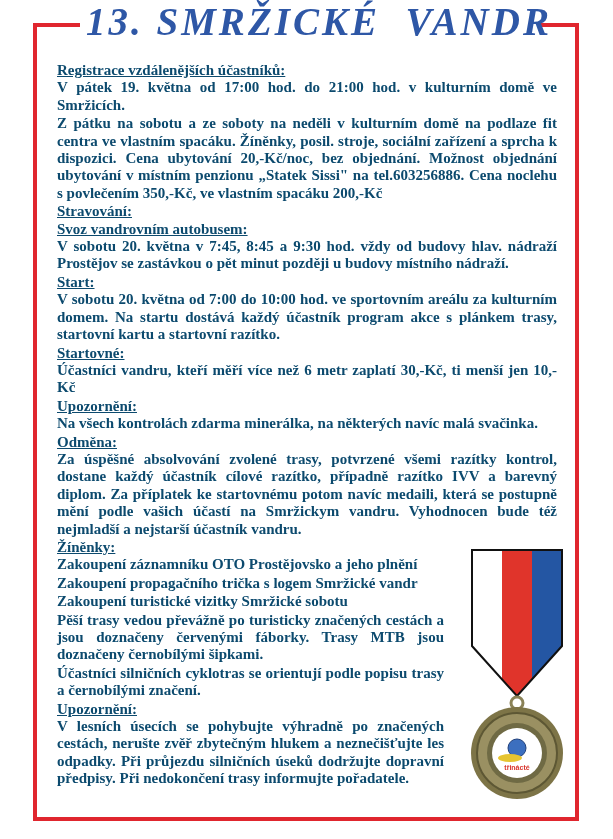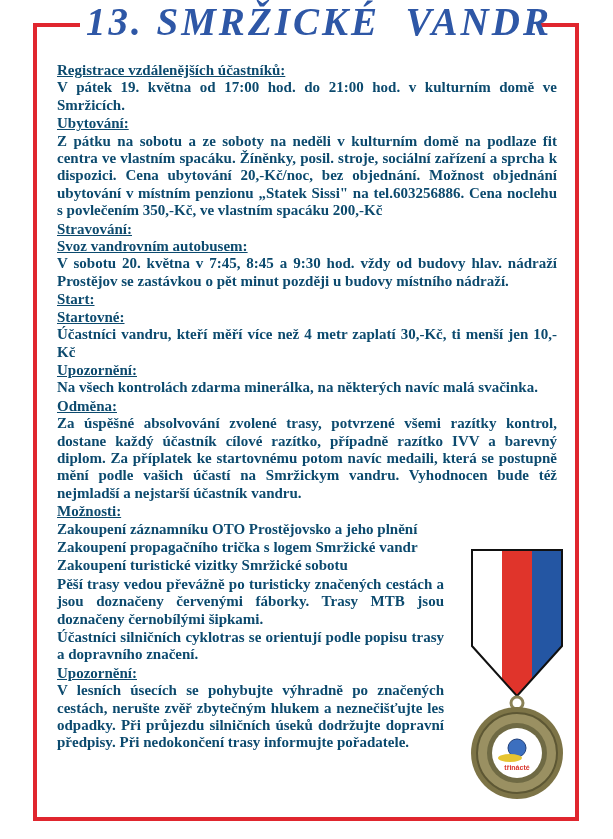--- a/index.html
+++ b/index.html
@@ -19,54 +19,54 @@
 <div class="frame"></div>
 <div class="title-mask"></div>
 <div class="title">13. SMRŽICKÉ  VANDR</div>
 
 <div class="content">
   <div>
     <p class="h">Registrace  vzdálenějších účastníků:</p>
     <p class="p">V pátek 19. května od 17:00 hod. do 21:00 hod. v kulturním domě ve Smržicích.</p>
   </div>
   <div>
-    <p class="h">Ubytování: </p>
     <p class="p">Z pátku na sobotu a ze soboty na neděli v kulturním domě na podlaze fit centra ve vlastním spacáku. Žíněnky, posil. stroje, sociální zařízení a sprcha k dispozici. Cena ubytování 20,-Kč/noc, bez objednání. Možnost objednání ubytování v místním penzionu „Statek Sissi" na tel.603256886. Cena noclehu s povlečením 350,-Kč, ve vlastním spacáku 200,-Kč</p>
   </div>
   <div>
     <p class="h">Stravování: </p>
   </div>
   <div>
     <p class="h">Svoz vandrovním autobusem:</p>
     <p class="p">V sobotu 20. května v 7:45, 8:45 a 9:30 hod. vždy od budovy hlav. nádraží Prostějov se zastávkou o pět minut později u budovy místního nádraží.</p>
   </div>
   <div>
     <p class="h">Start:</p>
+    <p class="p">V sobotu 20. května od 7:00 do 10:00 hod. ve sportovním areálu za kulturním domem. Na startu dostává každý účastník program akce s plánkem trasy, startovní kartu a startovní razítko.</p>
   </div>
   <div>
     <p class="h">Startovné:</p>
-    <p class="p">Účastníci vandru, kteří měří více než 4 metr zaplatí 30,-Kč, ti menší jen 10,-Kč</p>
+    <p class="p">Účastníci vandru, kteří měří více než 6 metr zaplatí 30,-Kč, ti menší jen 10,-Kč</p>
   </div>
   <div>
     <p class="h">Upozornění:</p>
     <p class="p">Na všech kontrolách zdarma minerálka, na některých navíc malá svačinka.</p>
   </div>
   <div>
     <p class="h">Odměna:</p>
     <p class="p">Za úspěšné absolvování zvolené trasy, potvrzené všemi razítky kontrol, dostane každý účastník cílové razítko, případně razítko IVV a barevný diplom. Za příplatek ke startovnému potom navíc medaili, která se postupně mění podle vašich účastí na Smržickym vandru. Vyhodnocen bude též nejmladší a nejstarší účastník vandru.</p>
   </div>
   <div>
-    <p class="h">Možnosti:</p>
+    <p class="h">Žíněnky:</p>
     <p class="p">Zakoupení záznamníku OTO Prostějovsko a jeho plnění</p>
     <p class="p">Zakoupení propagačního trička s logem Smržické vandr</p>
     <p class="p">Zakoupení turistické vizitky Smržické sobotu</p>
   </div>
   <div class="narrow">
     <p class="p">Pěší trasy vedou převážně po turisticky značených cestách a jsou doznačeny červenými fáborky. Trasy MTB jsou doznačeny černobílými šipkami.</p>
-    <p class="p">Účastníci silničních cyklotras se orientují podle popisu trasy a dopravního značení.</p>
+    <p class="p">Účastníci silničních cyklotras se orientují podle popisu trasy a černobílými značení.</p>
   </div>
   <div class="narrow">
     <p class="h">Upozornění:</p>
     <p class="p">V lesních úsecích se pohybujte výhradně po značených cestách, nerušte zvěř zbytečným hlukem a neznečišťujte les odpadky. Při průjezdu silničních úseků dodržujte dopravní předpisy. Při nedokončení trasy informujte pořadatele.</p>
   </div>
 </div>
 
 <svg class="medal" viewBox="0 0 100 260" xmlns="http://www.w3.org/2000/svg">
   <g>
     <polygon points="2,2 32,2 32,132 2,98" fill="#ffffff"></polygon>

